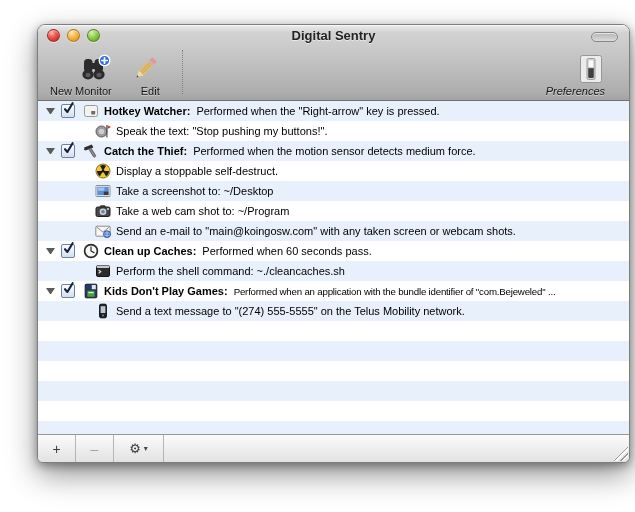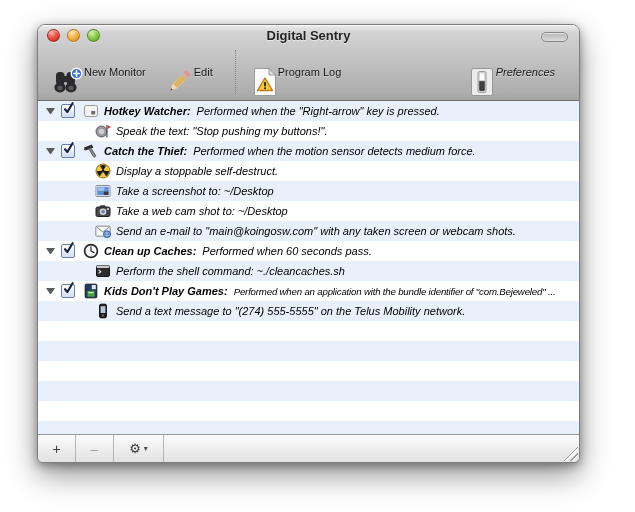--- a/index.html
+++ b/index.html
@@ -2,21 +2,21 @@
 <html style="--stripe: #e8f0fb;"><head>
 <meta charset="utf-8">
 <style>
   html,body{margin:0;padding:0;}
   body{
     width:635px;height:512px;background:#ffffff;overflow:hidden;
     font-family:"Liberation Sans", sans-serif;
     -webkit-font-smoothing:antialiased;
   }
   .window{
-    position:absolute;left:37px;top:24px;width:543px;
+    position:absolute;left:37px;top:24px;width:593px;
     border-radius:8px 8px 6px 6px;
     box-shadow:0 12px 30px rgba(0,0,0,.42), 0 3px 10px rgba(0,0,0,.35);
     background:#fff;border:1px solid #7e7e7e;box-sizing:border-box;
     overflow:hidden;
   }
   
   .window-top{
     background:linear-gradient(to bottom,#ededed 0%,#d3d3d3 10%,#c3c3c3 45%,#adadad 90%,#a3a3a3 100%);
     border-bottom:1px solid #6f6f6f;
     box-shadow:inset 0 1px 0 rgba(255,255,255,.6);
@@ -28,35 +28,35 @@
   .tl.close{background:radial-gradient(circle at 35% 28%,#ffb6ae 0%,#ee6156 35%,#d23a2d 70%,#ad251a 100%);border:1px solid rgba(125,25,14,.65);}
   .tl.min{background:radial-gradient(circle at 35% 28%,#ffeab2 0%,#f6bb4e 40%,#e89a27 75%,#c27a12 100%);border:1px solid rgba(143,92,12,.65);}
   .tl.zoom{background:radial-gradient(circle at 35% 28%,#d6f2ac 0%,#95d153 40%,#6db02f 75%,#4e8d1c 100%);border:1px solid rgba(62,99,22,.65);}
   .title{position:absolute;left:0;right:0;top:3px;text-align:center;
     font-size:13px;font-weight:bold;color:#232323;text-shadow:0 1px 0 rgba(255,255,255,.55);}
   .pill{position:absolute;right:11px;top:7px;width:25px;height:8px;border-radius:5px;
     background:linear-gradient(#b2b2b2,#dcdcdc);border:1px solid #878787;
     box-shadow:inset 0 1px 1px rgba(255,255,255,.7);}
   
   .toolbar{display:flex;align-items:flex-end;height:53px;padding:0 12px 3px 12px;box-sizing:border-box;}
-  .tb-item{display:flex;flex-direction:row;align-items:flex-start;margin-right:18px;cursor:default;}
+  .tb-item{display:flex;flex-direction:column;align-items:flex-end;margin-right:18px;cursor:default;}
   .tb-icon{height:32px;display:flex;align-items:flex-end;justify-content:center;}
   .tb-icon svg{display:block;}
   .tb-label{font-size:11px;color:#161616;margin-top:1px;text-shadow:0 1px 0 rgba(255,255,255,.45);white-space:nowrap;}
   .tb-sep{align-self:center;height:44px;border-left:1px dotted #838383;margin:0 16px 0 4px;}
   .tb-spacer{flex:1;}
   .tb-item.right{margin-right:12px;font-style:italic;}
   
   .list{
     height:333px;overflow:hidden;position:relative;
     background:repeating-linear-gradient(to bottom,
       var(--stripe) 0px, var(--stripe) 20px, #ffffff 20px, #ffffff 40px);
   }
   .row{display:flex;align-items:center;height:20px;font-size:11px;color:#000;
-       white-space:nowrap;overflow:hidden;font-style:italic;}
+       white-space:nowrap;overflow:hidden;}
   .row.monitor{padding-left:8px;}
   .row.action{padding-left:57px;}
   .disclosure{width:9px;height:0;border-left:4.5px solid transparent;border-right:4.5px solid transparent;
       border-top:6px solid #5b5c5e;margin-right:6px;flex:0 0 auto;box-sizing:border-box;}
   .checkbox{position:relative;width:12px;height:12px;border:1px solid #6480ab;border-radius:2px;
       background:linear-gradient(#ffffff,#d3ddee);box-shadow:inset 0 1px 1px rgba(255,255,255,.9);
       margin-right:8px;flex:0 0 auto;}
   .checkbox svg{position:absolute;left:0px;top:-4px;overflow:visible;}
   .icon{width:16px;height:16px;flex:0 0 auto;margin-right:5px;}
   .icon svg{width:16px;height:16px;display:block;}
@@ -123,32 +123,20 @@
                 <line x1="14.8" y1="7.8" x2="14.8" y2="21.8" stroke="#c9a253" stroke-width="1"></line>
                 <line x1="17.2" y1="7.8" x2="17.2" y2="21.8" stroke="#c9a253" stroke-width="1"></line>
                 <path d="M12.5 21.8 L19.5 21.8 L16 29 Z" fill="#ecd9ae"></path>
                 <path d="M14.9 26.6 L17.1 26.6 L16 29 Z" fill="#3a3a3c"></path>
               </g>
             </svg>
           </span>
         <span class="tb-label">Edit</span>
       </div>
       <div class="tb-sep"></div>
-      <div class="tb-item">
-        <span class="tb-icon">
-            <svg width="26" height="30" viewBox="0 0 26 30">
-              <path d="M2.5 1.5 L17 1.5 L23.5 8 L23.5 28.5 L2.5 28.5 Z" fill="#fbfbf9" stroke="#9b9b99" stroke-width="1"></path>
-              <path d="M17 1.5 L17 8 L23.5 8 Z" fill="#dededc" stroke="#9b9b99" stroke-width="1"></path>
-              <path d="M13 11 L20.5 23.5 L5.5 23.5 Z" fill="#f7c83d" stroke="#c07b18" stroke-width="1.4" stroke-linejoin="round"></path>
-              <rect x="12.2" y="15" width="1.7" height="4.4" fill="#1c1c1c"></rect>
-              <rect x="12.2" y="20.4" width="1.7" height="1.7" fill="#1c1c1c"></rect>
-            </svg>
-          </span>
-        <span class="tb-label">Program Log</span>
-      </div>
       <div class="tb-spacer"></div>
       <div class="tb-item right">
         <span class="tb-icon">
             <svg width="28" height="30" viewBox="0 0 28 30">
               <rect x="3.5" y="1.5" width="21" height="27" rx="2" fill="#ececea" stroke="#96969a" stroke-width="1"></rect>
               <rect x="10" y="4.5" width="8" height="21" rx="1.5" fill="#d7d7d5" stroke="#9a9a9e" stroke-width="1"></rect>
               <rect x="11.2" y="13.5" width="5.6" height="10.5" rx="1.2" fill="#3f3f42"></rect>
               <rect x="11.2" y="5.8" width="5.6" height="8" rx="1.2" fill="#fafafa" stroke="#c2c2c4" stroke-width="0.8"></rect>
             </svg>
           </span>
@@ -230,21 +218,21 @@
       <div class="row action">
         <span class="icon">
           <svg viewBox="0 0 16 16">
             <rect x="5" y="2.3" width="5.5" height="3" rx="1" fill="#3d3d3f"></rect>
             <rect x="1" y="4" width="14" height="9.5" rx="1.6" fill="#47474a" stroke="#222"></rect>
             <circle cx="8" cy="8.7" r="3.3" fill="#d9d9db"></circle>
             <circle cx="8" cy="8.7" r="1.9" fill="#6b87a9"></circle>
             <circle cx="13" cy="6" r="0.9" fill="#ececee"></circle>
           </svg>
         </span>
-        <span class="atext">Take a web cam shot to: ~/Desktop</span>
+        <span class="atext">Take a web cam shot to: ~/Program</span>
       </div>
       <div class="row action">
         <span class="icon">
           <svg viewBox="0 0 16 16">
             <rect x="0.8" y="3.2" width="14.4" height="10" rx="1" fill="#f6f6f4" stroke="#8c8c8a"></rect>
             <path d="M1.4 3.8 L8 9.2 L14.6 3.8" fill="none" stroke="#8c8c8a"></path>
             <circle cx="12" cy="11.2" r="3.4" fill="#5584d4" stroke="#2d5aa8"></circle>
             <path d="M9.2 10.3 Q12 9 14.8 10.3 M9.2 12.1 Q12 13.4 14.8 12.1 M12 7.9 L12 14.5" stroke="#bcd0f0" stroke-width="0.7" fill="none"></path>
           </svg>
         </span>

